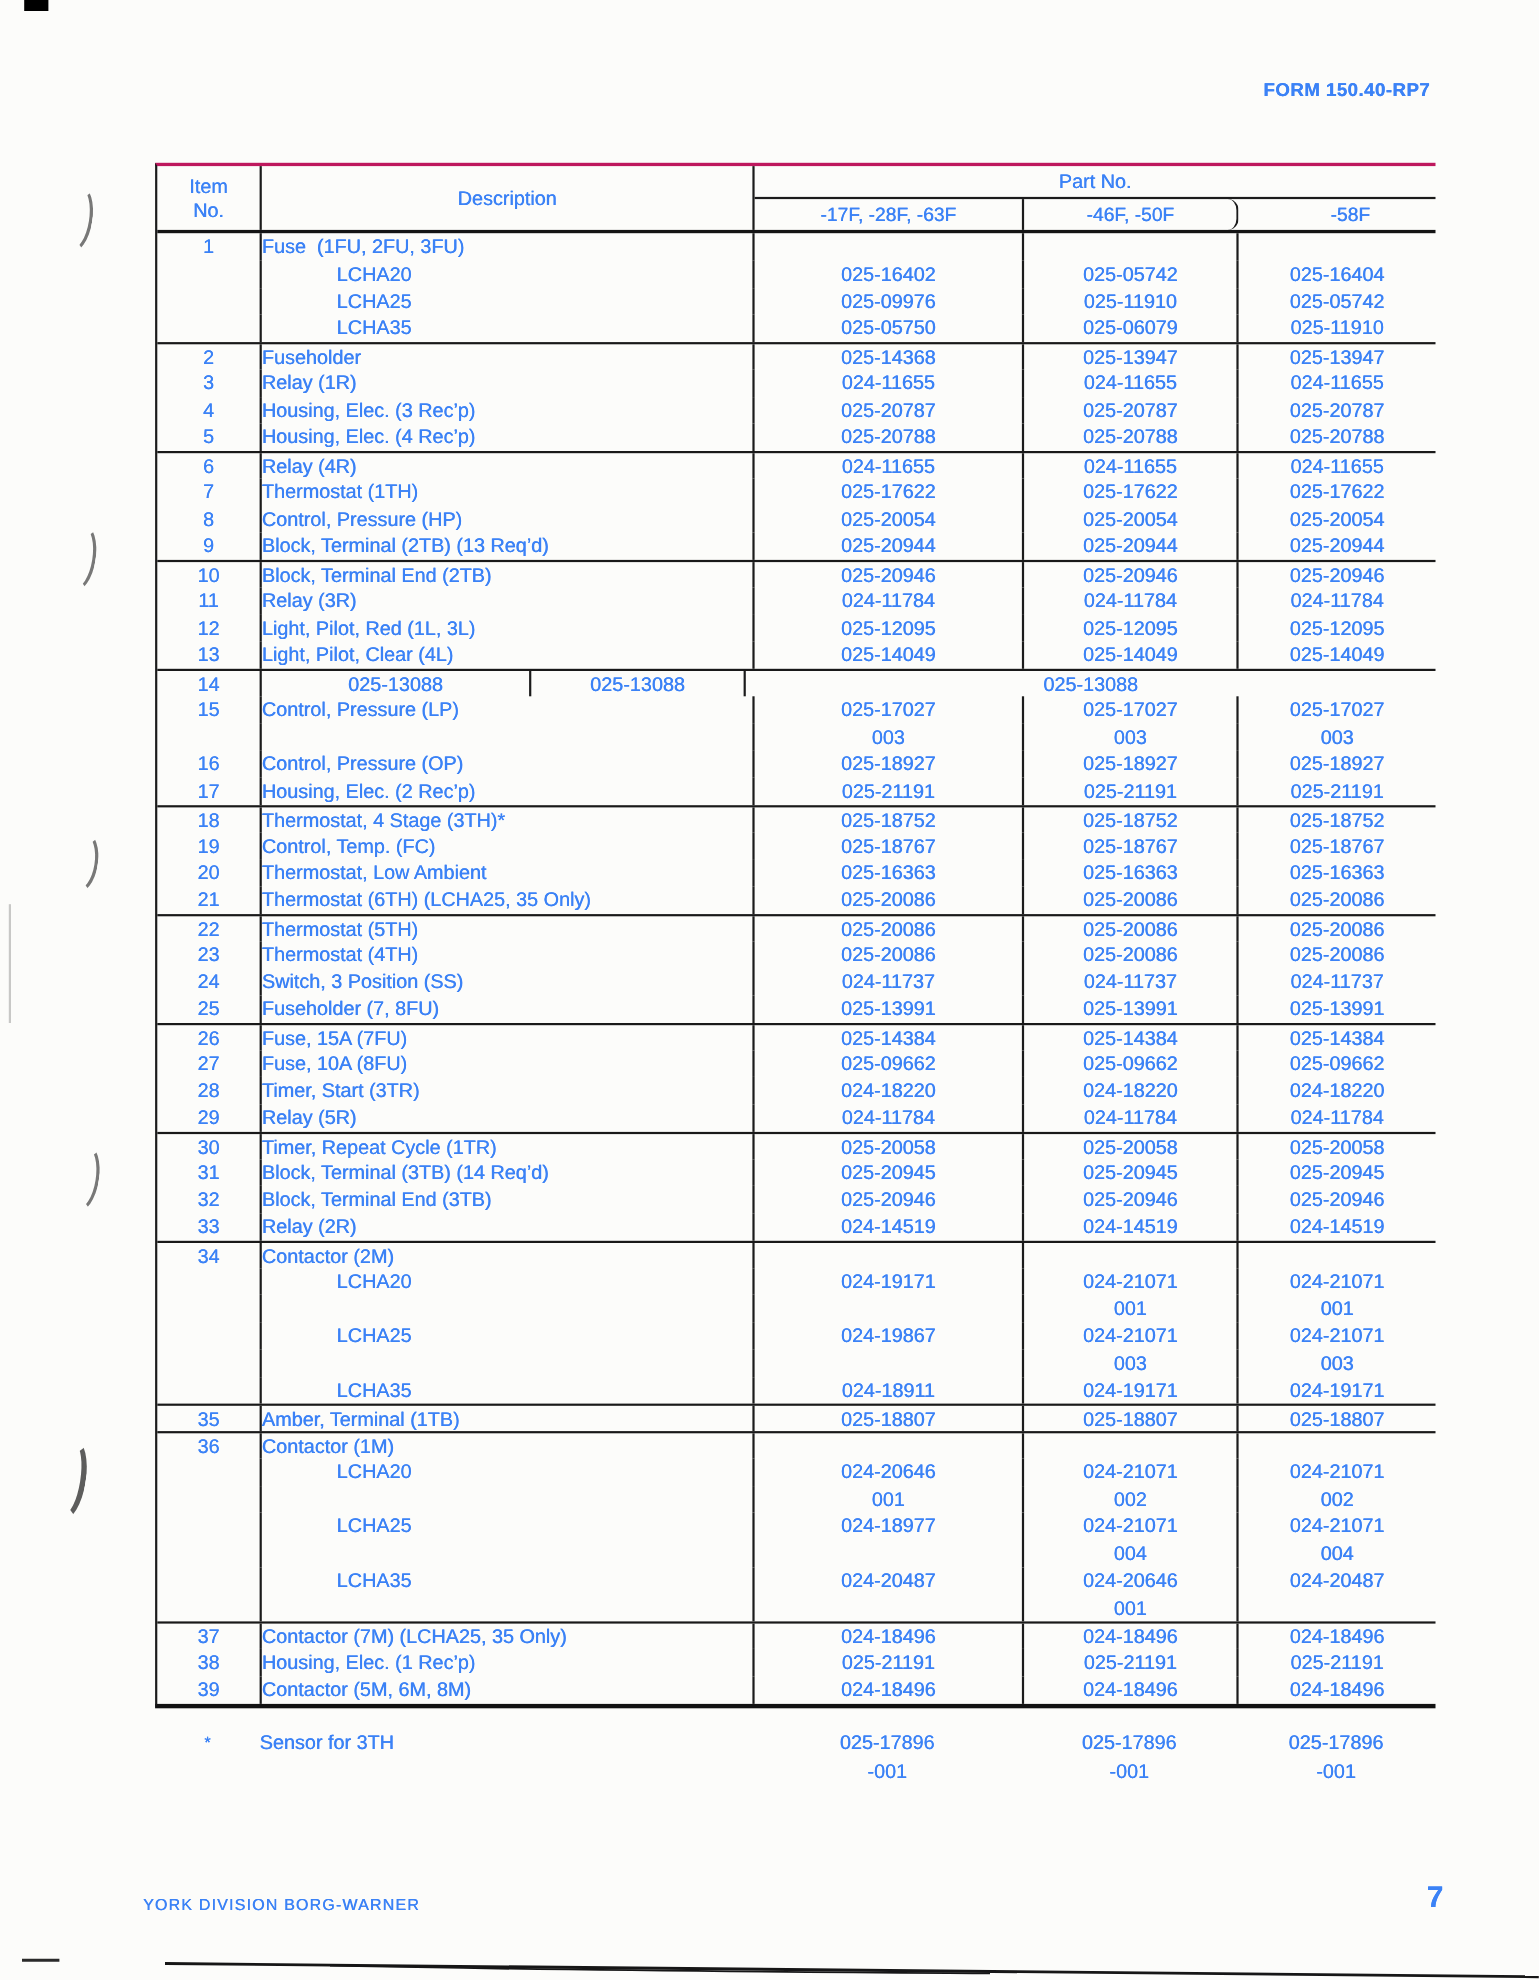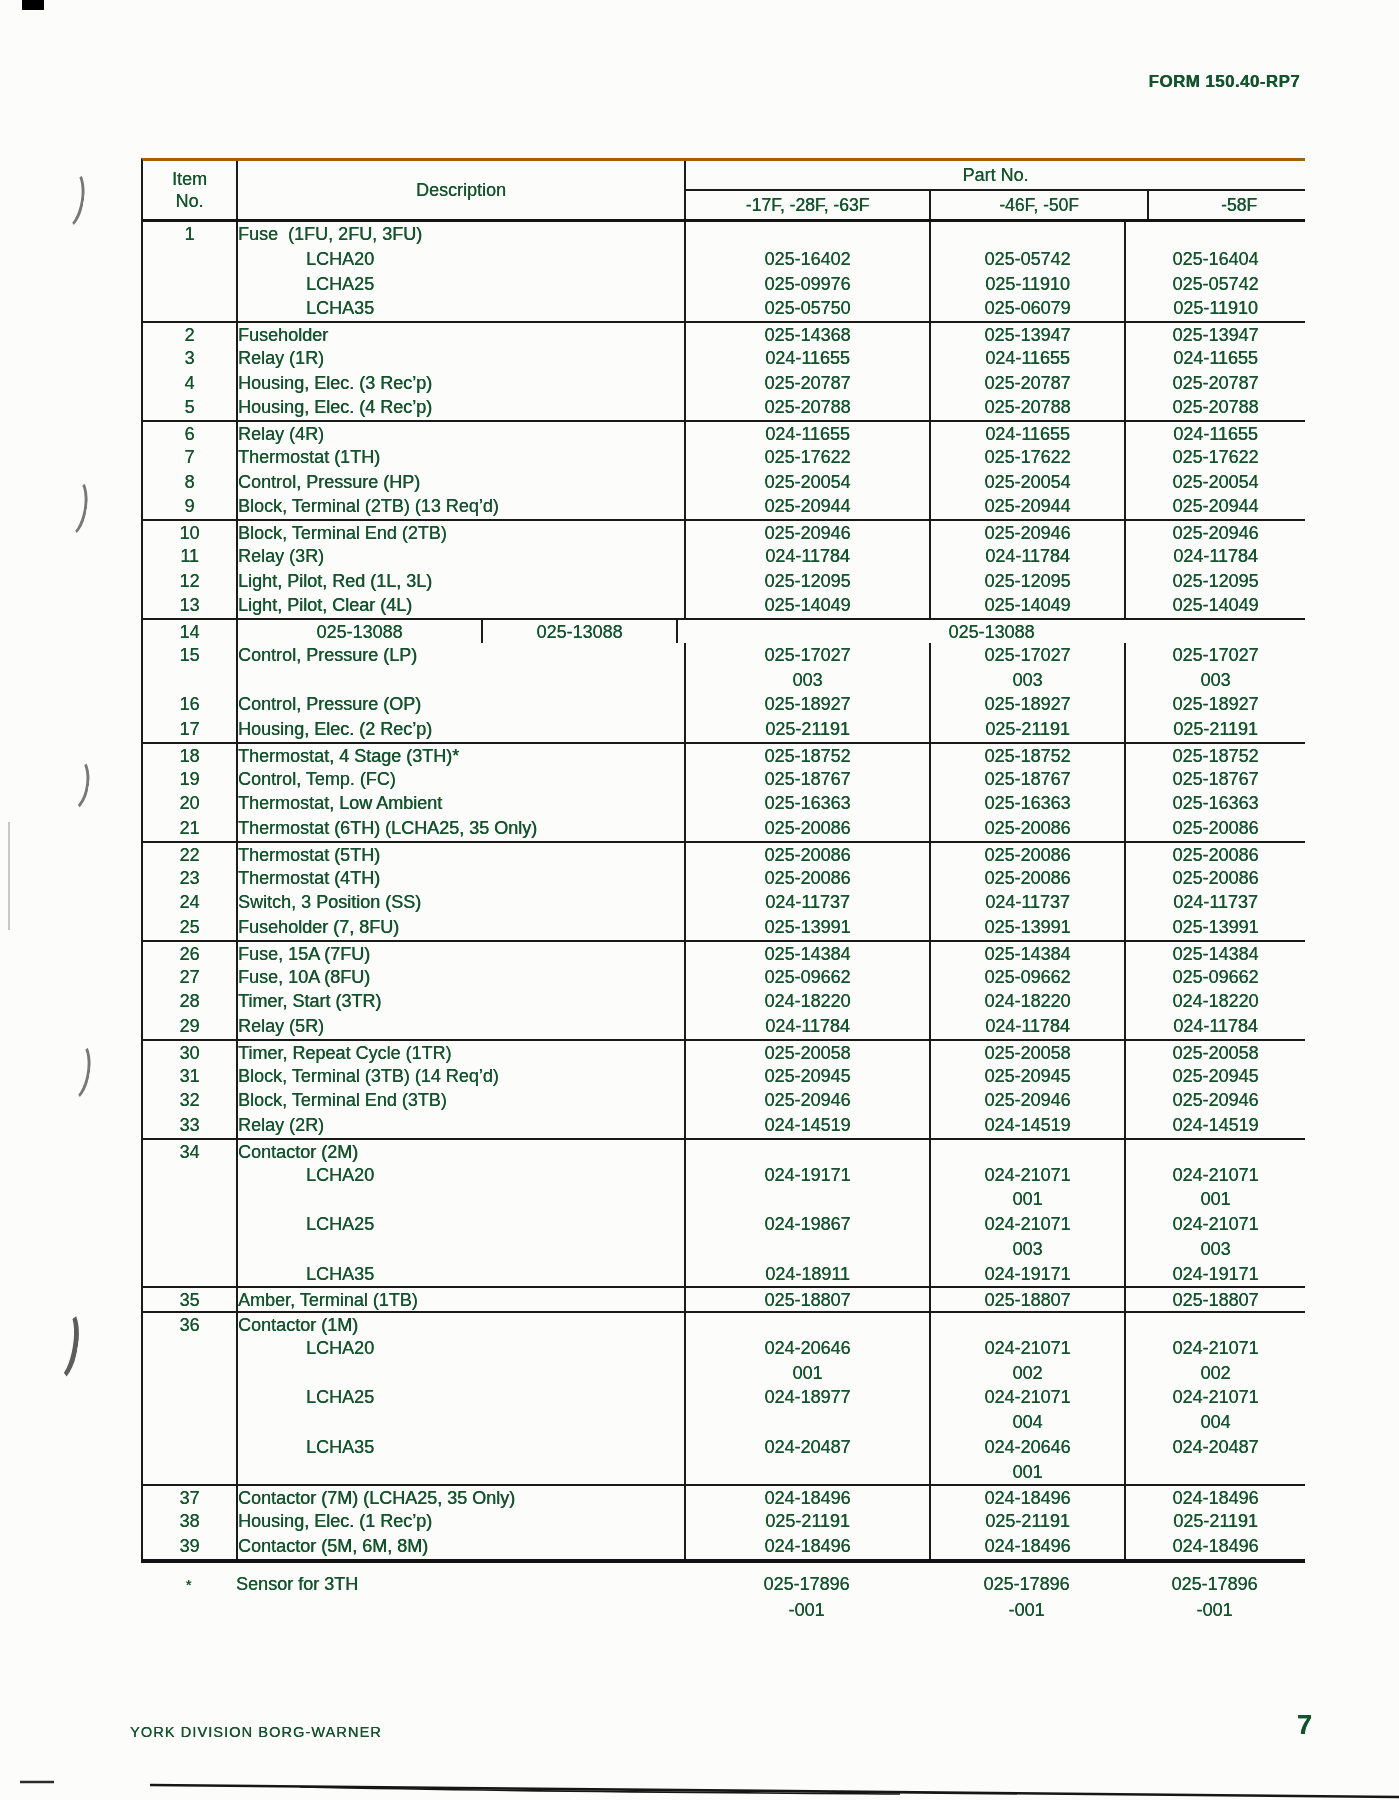--- a/index.html
+++ b/index.html
@@ -3,21 +3,21 @@
 <meta charset="utf-8">
 <style>
   * { box-sizing: border-box; margin: 0; padding: 0; }
   html, body { background: #ffffff; }
   .page {
     position: relative;
     width: 1399px;
     height: 1800px;
     background: #fcfcfa;
     font-family: "Liberation Sans", sans-serif;
-    color: #14532d;
+    color: #3b82f6;
     overflow: hidden;
     text-shadow: 0.35px 0 0 currentColor;
   }
 
   
   .form-number {
     position: absolute;
     top: 72px;
     right: 99px;
     font-size: 17px;
@@ -36,23 +36,23 @@
     right: 87px;
     top: 1710px;
     font-size: 27px;
     font-weight: bold;
   }
 
   
   .parts-table {
     position: absolute;
     left: 141px;
-    top: 158px;
+    top: 148px;
     width: 1164px;
-    border-top: 3px solid #a16207;
+    border-top: 3px solid #be185d;
     border-left: 2px solid #1b1b1b;
     border-bottom: 4px solid #121212;
   }
   .thead {
     display: flex;
     height: 61px;
     border-bottom: 3px solid #141414;
     font-size: 18px;
   }
   .th-item {
@@ -69,21 +69,21 @@
   }
   .th-parts { flex: 1; display: flex; flex-direction: column; }
   .th-partno {
     height: 30px;
     display: flex; align-items: center; justify-content: center;
     border-bottom: 2px solid #1b1b1b;
   }
   .th-sub { flex: 1; display: flex; font-size: 17.5px; text-align: center; }
   .th-sub span { display: flex; align-items: center; justify-content: center; }
   .th-c1 { width: 245px; border-right: 2px solid #1b1b1b; }
-  .th-c2 { width: 218px; border-right: 2px solid #1b1b1b; }
+  .th-c2 { width: 195px; border-right: 2px solid #1b1b1b; border-radius: 10px; }
   .th-c3 { flex: 1; margin-left: 24px; }
 
   .line {
     display: flex;
     height: 24.75px;
     line-height: 24.6px;
     font-size: 18px;
   }
   .line.sep { border-top: 2px solid #191919; }
   .cell.item {

